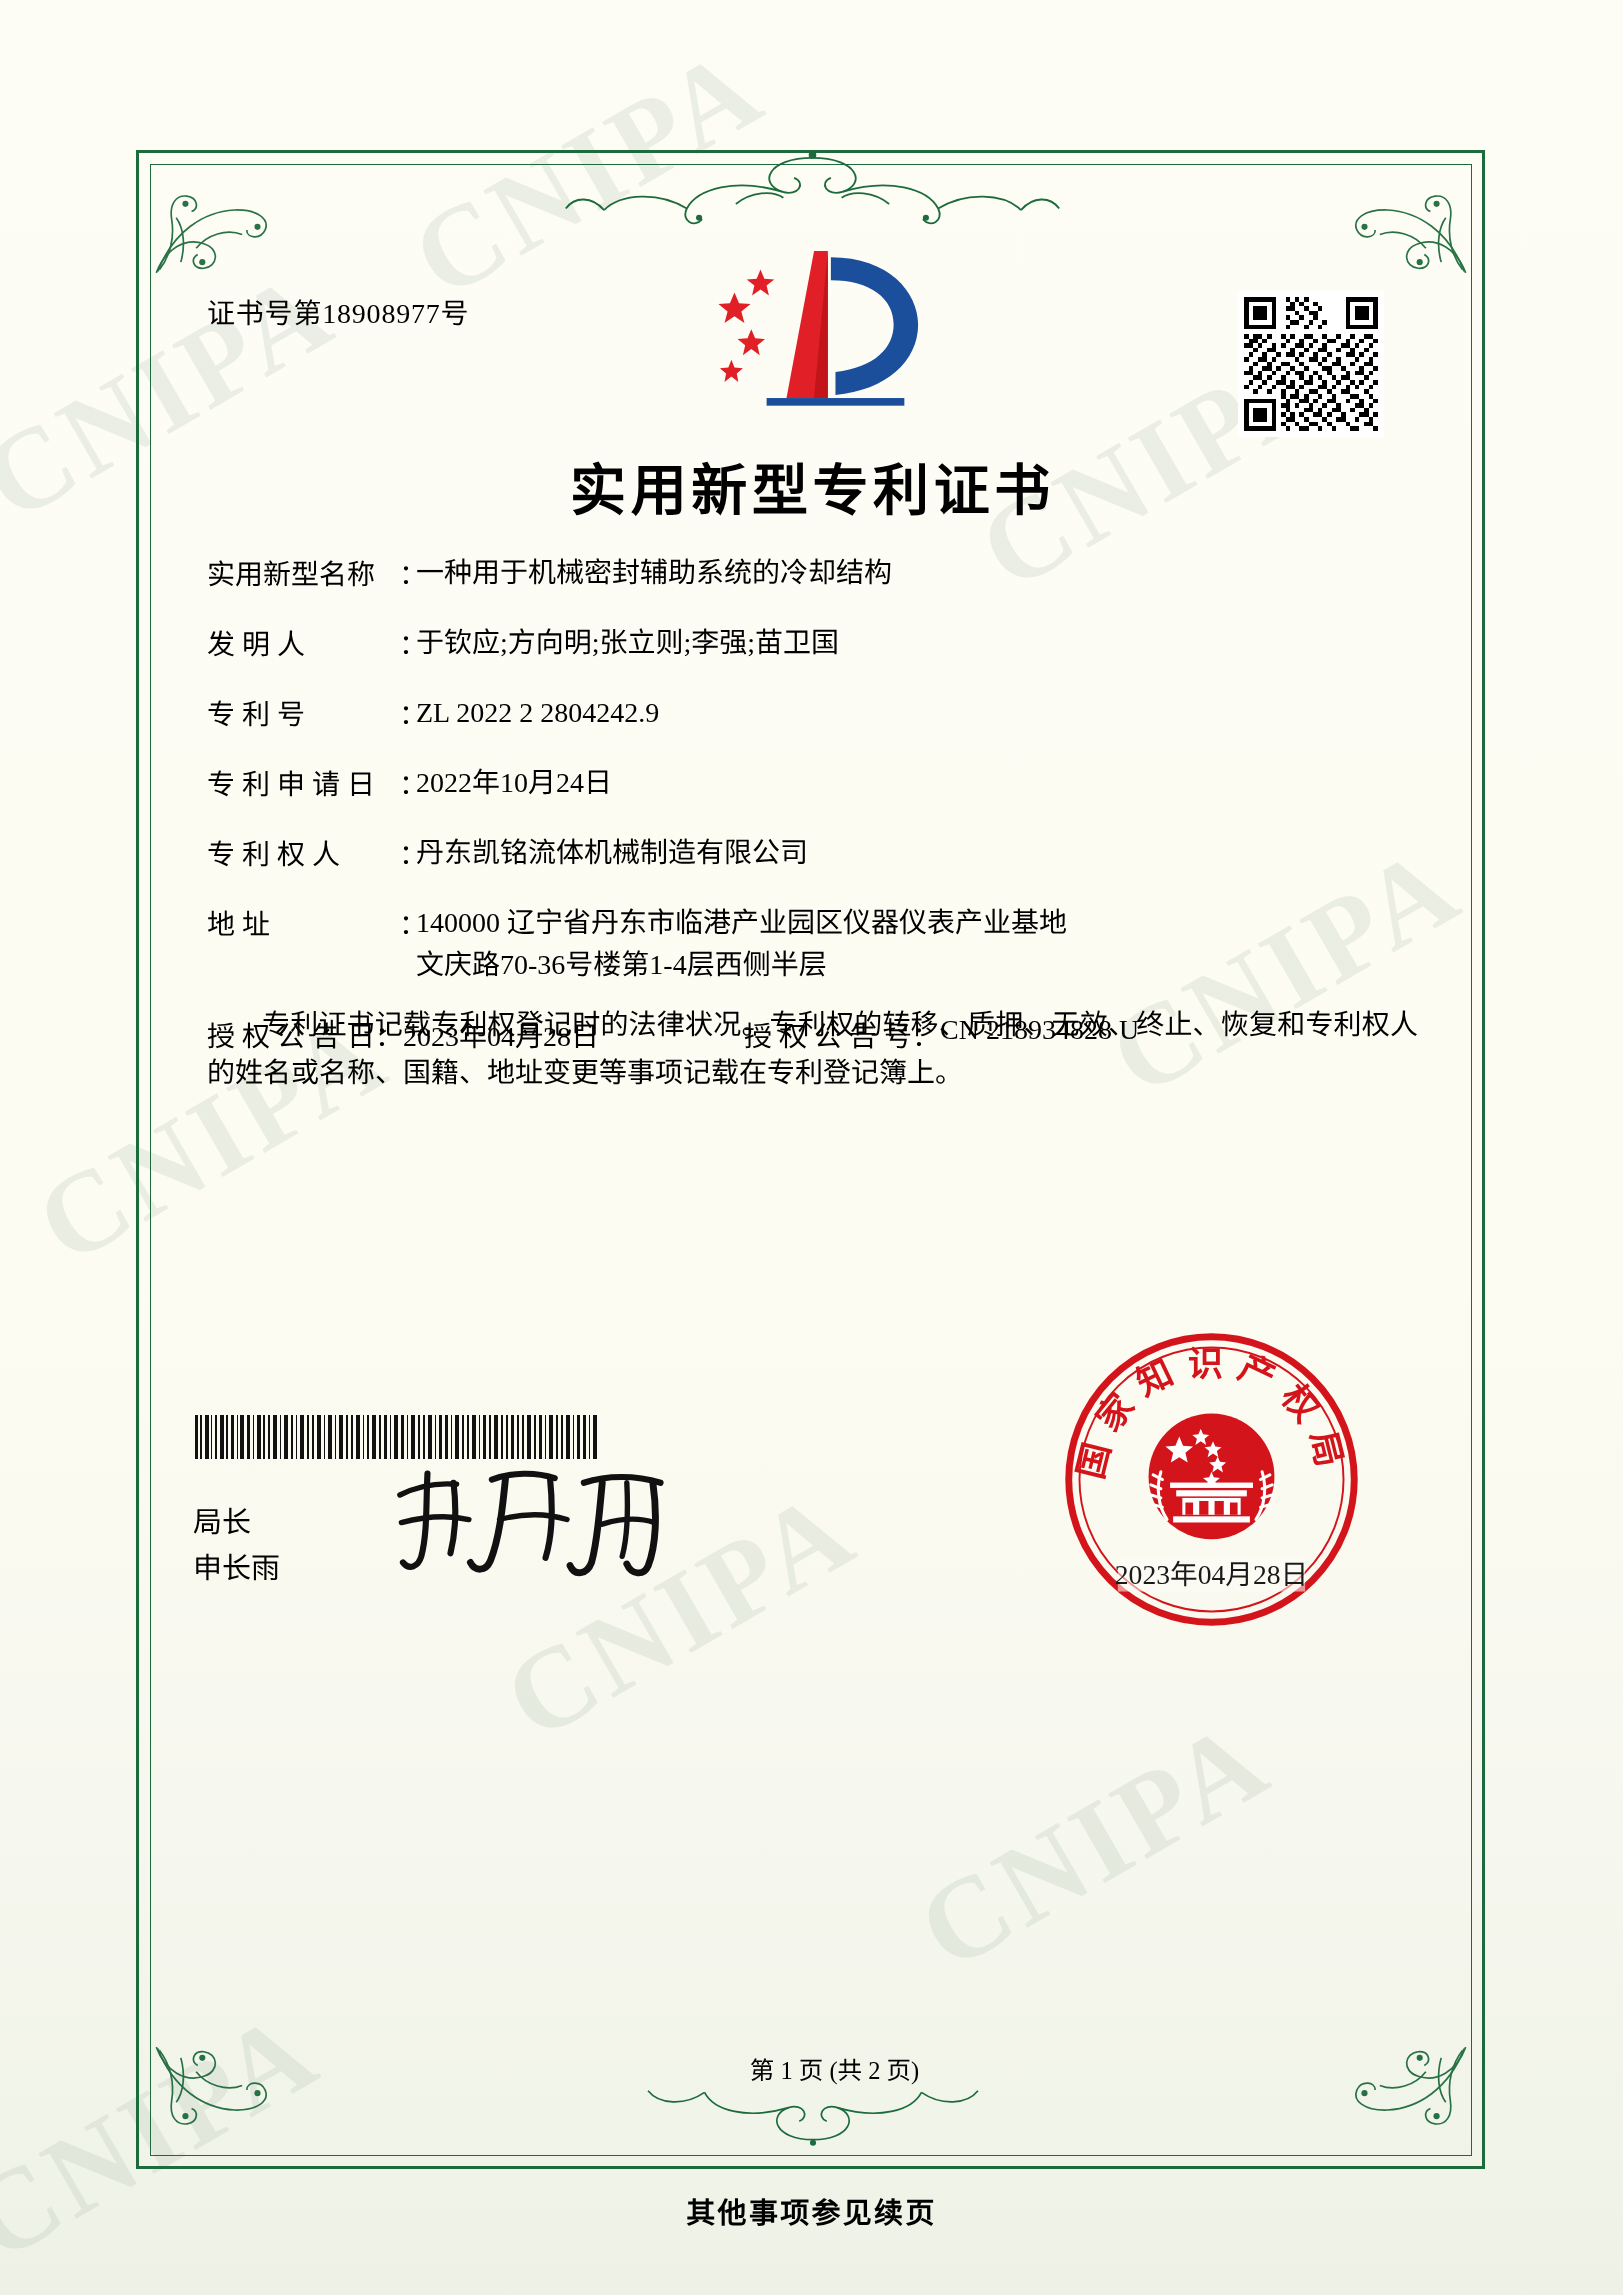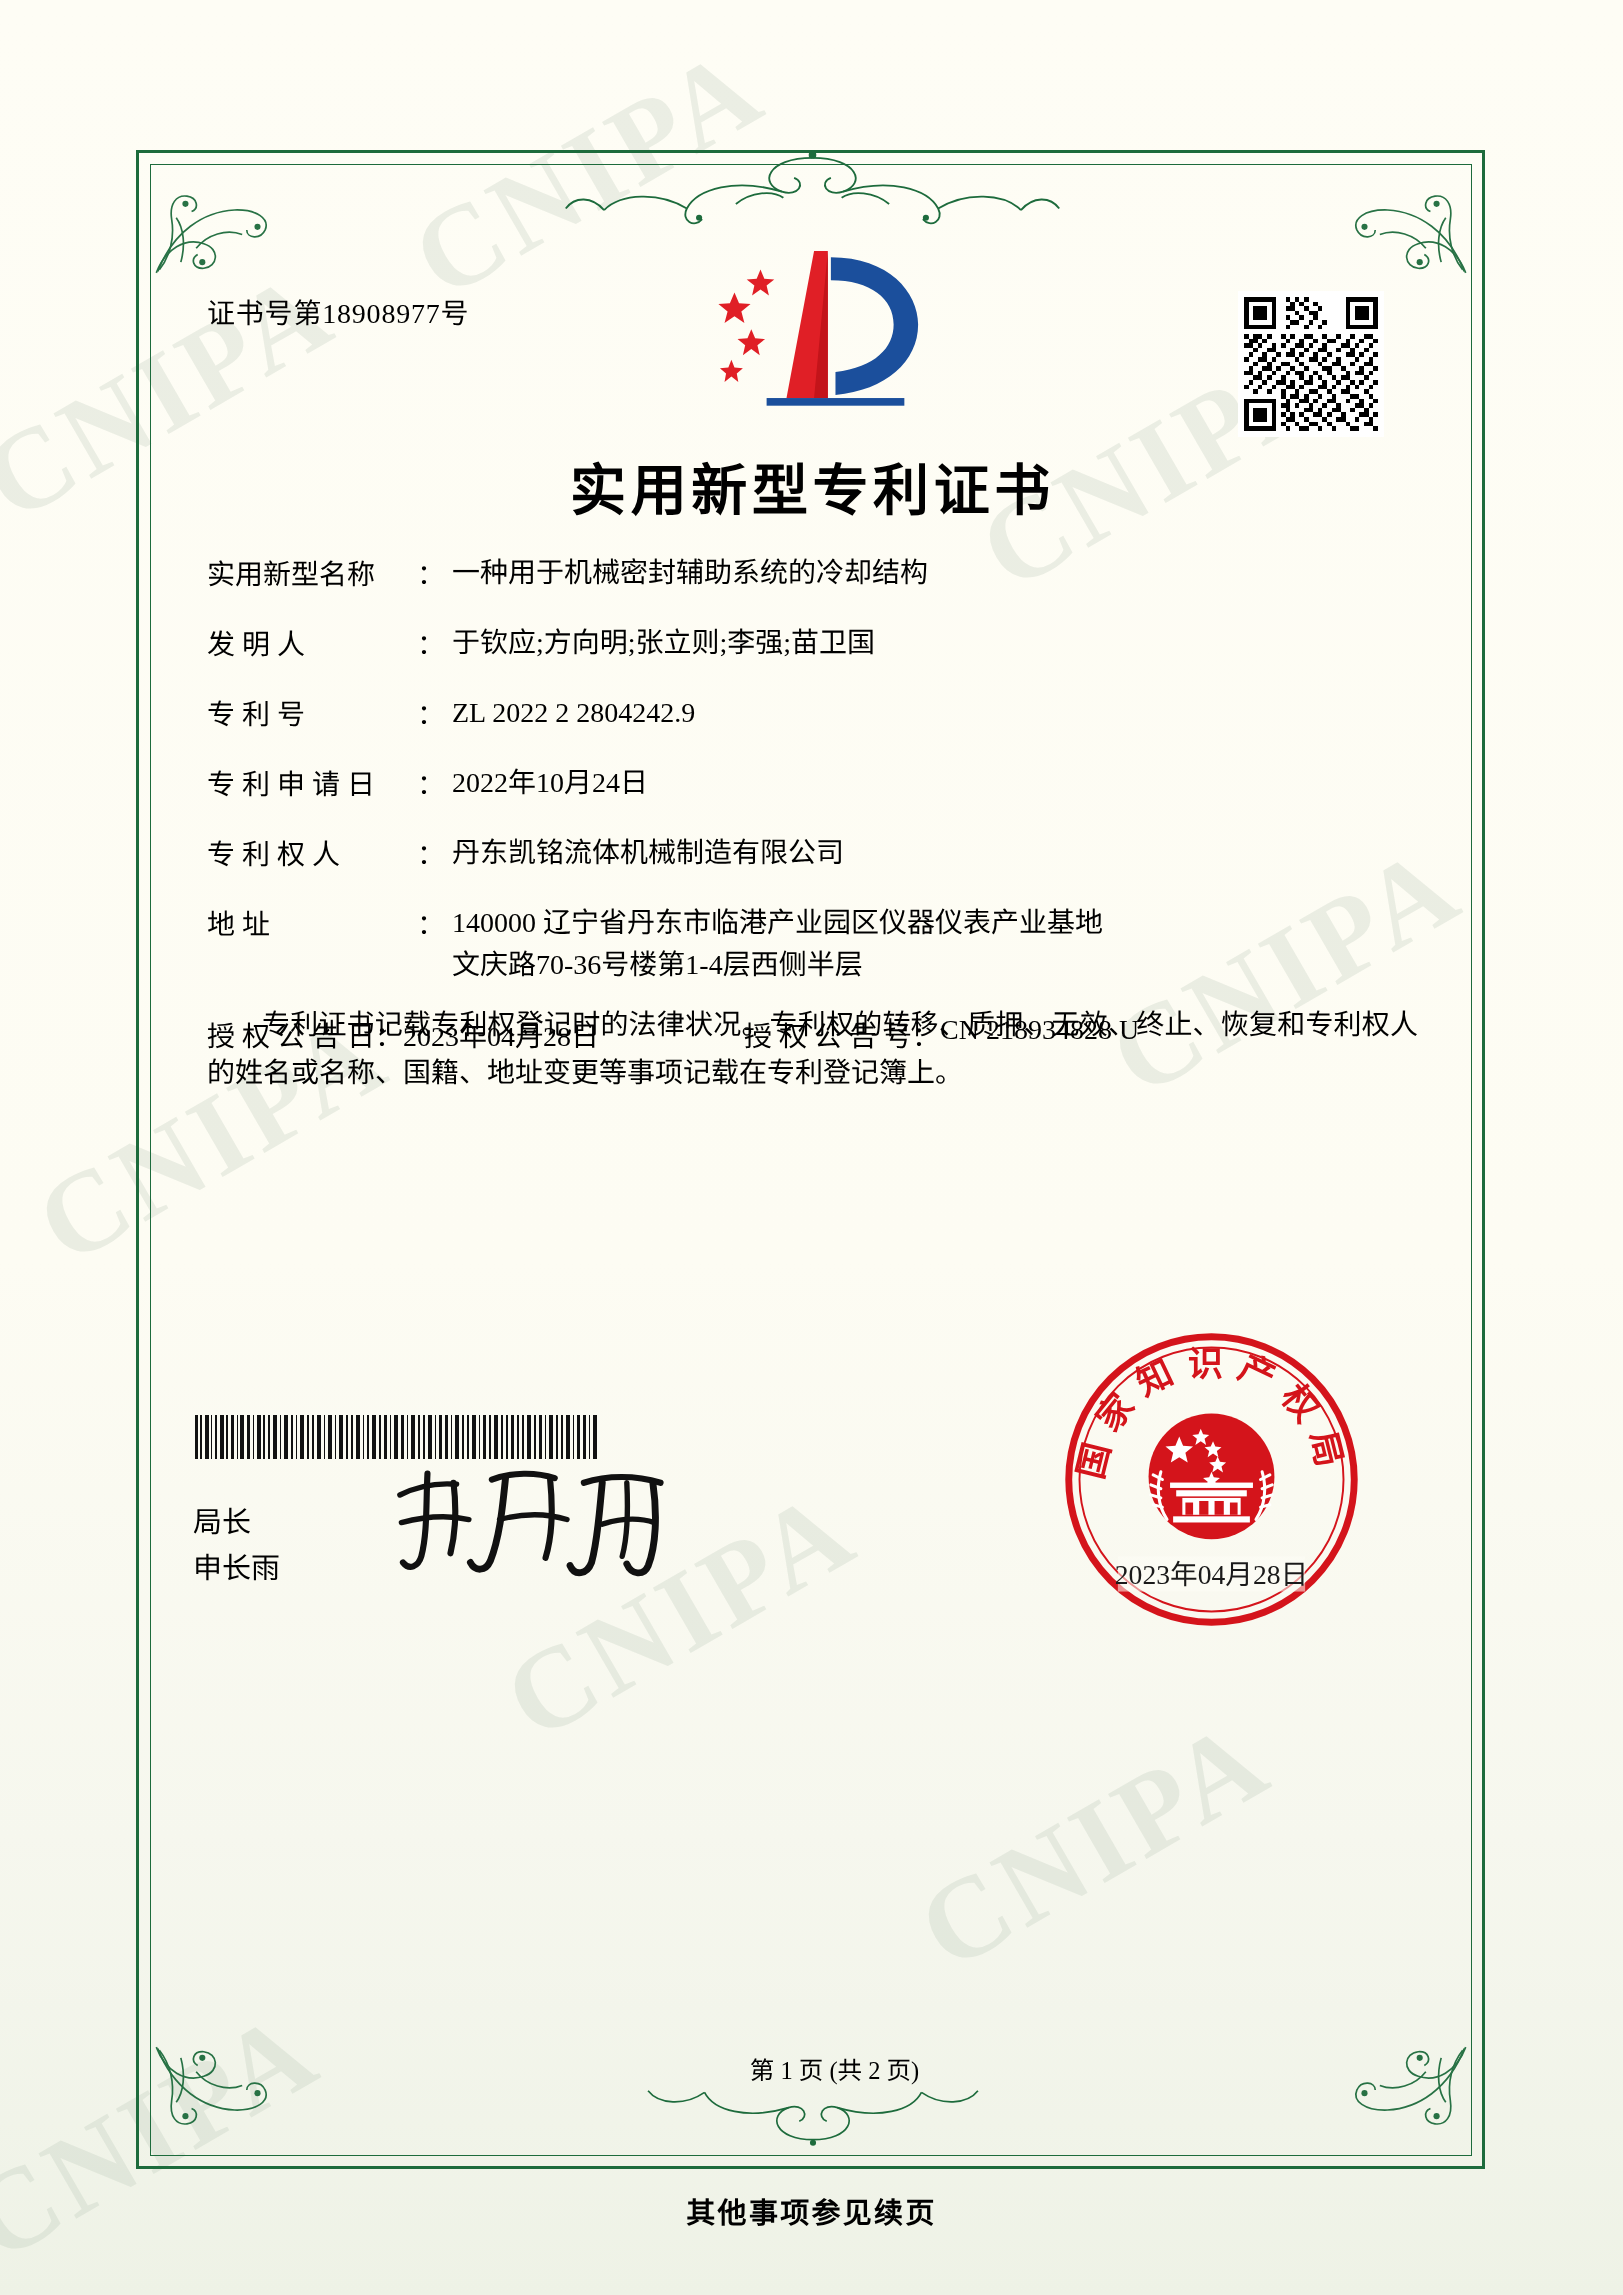--- a/index.html
+++ b/index.html
@@ -132,21 +132,20 @@
     left: 23px; top: 322px;
     width: 1219px;
     font-family: "Liberation Serif", "DejaVu Serif", serif;
     font-size: 28px;
     color: #000;
   }
   .row {
     display: flex;
     align-items: flex-start;
     margin-bottom: 28px;
-    gap: 18px;
   }
   .row .lbl {
     width: 192px;
     flex: 0 0 192px;
     display: flex;
     justify-content: space-between;
     white-space: nowrap;
   }
   .row .sep { width: 17px; flex: 0 0 17px; }
   .row .val { flex: 1; line-height: 1.5; }

